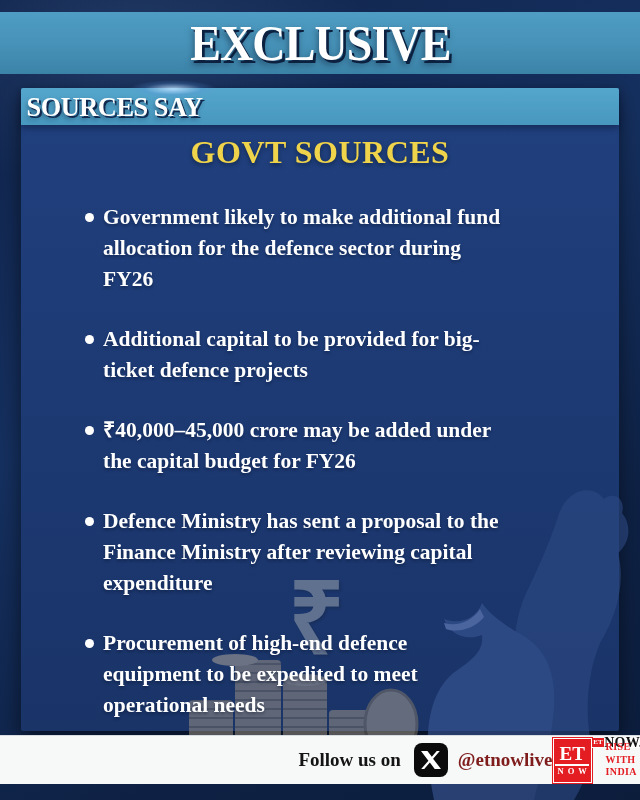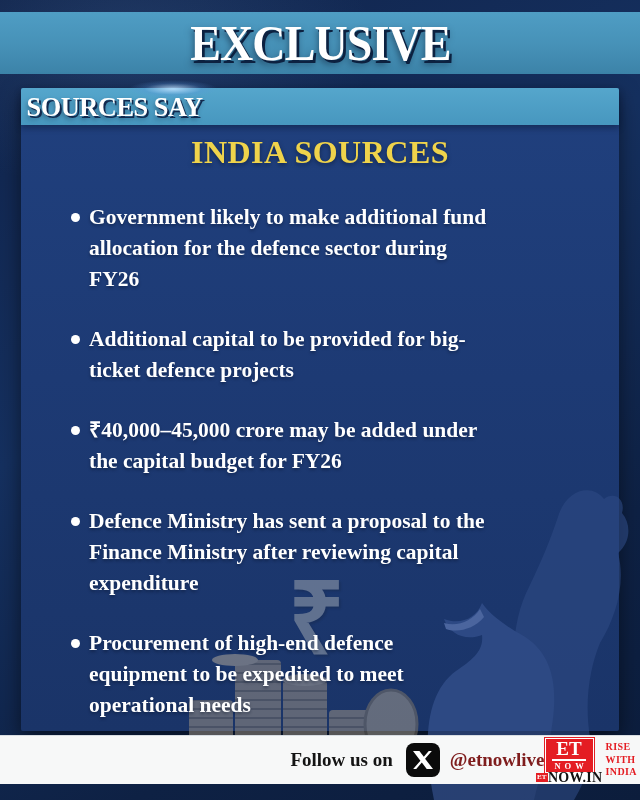--- a/index.html
+++ b/index.html
@@ -24,41 +24,41 @@
     display:flex;align-items:center;justify-content:flex-start;
     box-shadow:0 3px 6px rgba(5,15,35,.4);border-radius:2px 2px 0 0;}
   .card-header-text{color:#fff;font-weight:900;font-size:28px;letter-spacing:-.5px;
     transform:scaleX(.94);text-shadow:2px 2px 0 #11294e,0 3px 6px rgba(5,15,35,.45);}
   .flare{position:absolute;left:128px;top:80px;width:90px;height:18px;z-index:4;pointer-events:none;
     background:radial-gradient(ellipse at center,rgba(190,225,255,.85),rgba(90,150,220,.25) 45%,transparent 70%);}
   .card-title{position:relative;z-index:3;margin-top:9px;text-align:center;
     color:#efd34b;font-weight:800;font-size:32px;letter-spacing:.5px;
     text-shadow:0 2px 4px rgba(5,15,35,.5);}
   .bullets{position:relative;z-index:3;list-style:none;margin:31px 0 0 0;
-    padding:0 22px 0 29px;}
+    padding:0 22px 0 43px;}
   .bullets li{position:relative;padding-left:39px;margin-bottom:29px;
     color:#fff;font-weight:700;font-size:21.5px;line-height:31px;
     white-space:pre-line;text-shadow:0 2px 3px rgba(5,15,35,.4);}
   .bullets li::before{content:"";position:absolute;left:21px;top:11px;width:9px;height:9px;
     border-radius:50%;background:#fff;}
   
   .wm{position:absolute;z-index:2;pointer-events:none;}
   .wm-rupee{left:288px;top:570px;font-size:100px;font-weight:700;color:#9aa2ad;
     opacity:.55;line-height:1;text-shadow:2px 2px 2px rgba(20,30,50,.4);}
   .wm-coins{left:183px;top:638px;}
   .wm-animals{left:408px;top:455px;filter:blur(.6px);}
   
   .footer{position:absolute;z-index:5;left:0;bottom:16px;width:640px;height:48px;
     background:#f7f8f8;border-top:1px solid #d8dde2;
     display:flex;align-items:center;justify-content:flex-end;}
   .follow-text{color:#141414;font-weight:700;font-size:19px;margin-right:13px;}
   .x-badge{width:34px;height:34px;border-radius:8px;background:#0b0b0b;
     display:flex;align-items:center;justify-content:center;margin-right:10px;}
   .handle{color:#7f1d1d;font-weight:700;font-size:19px;}
-  .etnow-logo{width:49px;height:45px;margin-right:12px;display:flex;flex-direction:column;}
+  .etnow-logo{width:49px;height:45px;margin-right:4px;display:flex;flex-direction:row;}
   .etnow-box{flex:1;background:#e41d23;border:1.5px solid #fff;outline:1px solid #e41d23;
     display:flex;flex-direction:column;align-items:center;justify-content:center;}
   .etnow-et{color:#fff;font-weight:900;font-size:19px;line-height:18px;letter-spacing:0;}
   .etnow-rule{width:34px;height:2px;background:#fff;margin:1px 0;}
   .etnow-now{color:#fff;font-weight:900;font-size:8.5px;letter-spacing:4px;line-height:9px;
     margin-left:4px;}
   .etnow-site{height:10px;display:flex;align-items:center;justify-content:center;background:#fff;}
   .etnow-site-et{background:#e41d23;color:#fff;font-weight:900;font-size:7px;line-height:9px;
     padding:0 1.5px;}
   .etnow-site-rest{color:#121212;font-weight:900;font-size:14px;letter-spacing:.3px;}
@@ -73,21 +73,21 @@
   <div class="streak"></div>
 
   <div class="exclusive-band">
     <div class="exclusive-text">EXCLUSIVE</div>
   </div>
 
   <div class="card">
     <div class="card-header">
       <div class="card-header-text">SOURCES SAY</div>
     </div>
-    <div class="card-title">INDIA SOURCES</div>
+    <div class="card-title">GOVT SOURCES</div>
     <ul class="bullets">
       <li>Government likely to make additional fund
 allocation for the defence sector during
 FY26</li>
       <li>Additional capital to be provided for big-
 ticket defence projects</li>
       <li>₹40,000–45,000 crore may be added under
 the capital budget for FY26</li>
       <li>Defence Ministry has sent a proposal to the
 Finance Ministry after reviewing capital

